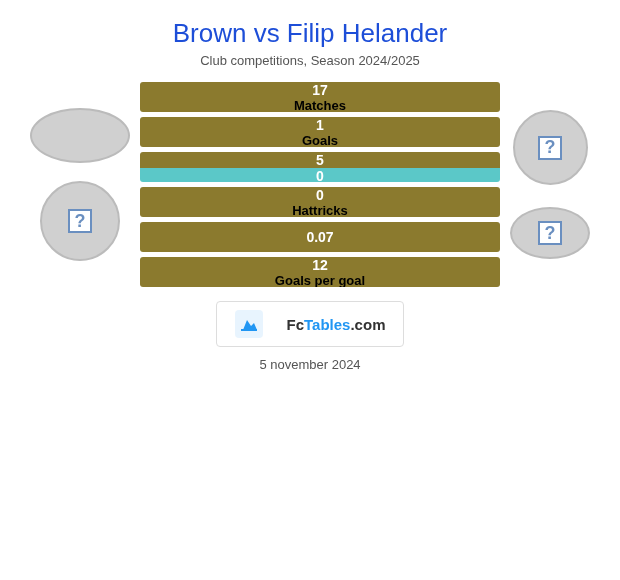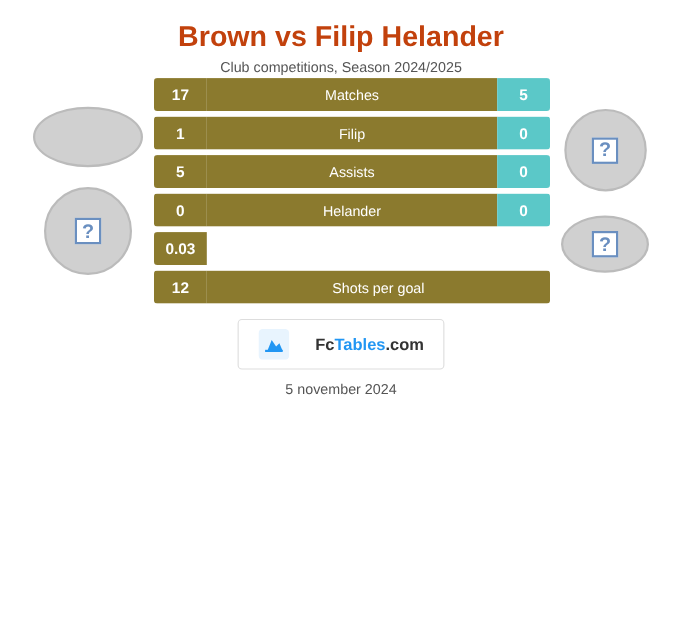--- a/index.html
+++ b/index.html
@@ -16,31 +16,31 @@
       height: 580px;
       background: #fff;
       display: flex;
       flex-direction: column;
       align-items: center;
       padding: 18px 10px 10px;
     }
 
     .title {
       font-size: 26px;
-      font-weight: bold;
-      color: #c2410c;
+      font-weight: normal;
+      color: #1d4ed8;
       text-align: center;
       margin-bottom: 4px;
     }
 
     .subtitle {
       font-size: 13px;
       color: #555;
       text-align: center;
-      margin-bottom: 3px;
+      margin-bottom: 14px;
     }
 
     .main-content {
       display: flex;
       flex-direction: row;
       align-items: center;
       width: 100%;
       justify-content: center;
       gap: 0px;
     }
@@ -111,44 +111,44 @@
 
     .stats-container {
       display: flex;
       flex-direction: column;
       gap: 5px;
       width: 360px;
     }
 
     .stat-row {
       display: flex;
-      align-items: center;
+      flex-direction: column;
       height: 30px;
       border-radius: 3px;
       overflow: hidden;
     }
 
     .stat-left-val {
       background: #8B7A2E;
       color: #fff;
       font-weight: bold;
       font-size: 14px;
       min-width: 48px;
       height: 100%;
       display: flex;
       align-items: center;
       justify-content: center;
       padding: 0 6px;
     }
 
     .stat-label {
       background: #8B7A2E;
-      color: #ffffff;
+      color: #000000;
       font-size: 13px;
-      font-weight: normal;
+      font-weight: bold;
       flex: 1;
       height: 100%;
       display: flex;
       align-items: center;
       justify-content: center;
     }
 
     .stat-right-val {
       background: #5BC8C8;
       color: #fff;
@@ -220,43 +220,42 @@
     <div class="stats-container">
 
       <div class="stat-row">
         <div class="stat-left-val">17</div>
         <div class="stat-label">Matches</div>
         <div class="stat-right-val">5</div>
       </div>
 
       <div class="stat-row">
         <div class="stat-left-val">1</div>
-        <div class="stat-label">Filip</div>
+        <div class="stat-label">Goals</div>
         <div class="stat-right-val">0</div>
       </div>
 
       <div class="stat-row">
         <div class="stat-left-val">5</div>
-        <div class="stat-label">Assists</div>
         <div class="stat-right-val">0</div>
       </div>
 
       <div class="stat-row">
         <div class="stat-left-val">0</div>
-        <div class="stat-label">Helander</div>
+        <div class="stat-label">Hattricks</div>
         <div class="stat-right-val">0</div>
       </div>
 
       <div class="stat-row stat-row-full">
-        <div class="stat-left-val">0.03</div>
+        <div class="stat-left-val">0.07</div>
       </div>
 
       <div class="stat-row stat-row-full">
         <div class="stat-left-val">12</div>
-        <div class="stat-label">Shots per goal</div>
+        <div class="stat-label">Goals per goal</div>
       </div>
 
 
     </div>
 
     <div class="right-player">
       <div class="avatar-oval avatar-right-top">
         <div class="question-mark">?</div>
       </div>
       <div class="avatar-oval avatar-right-bottom">

